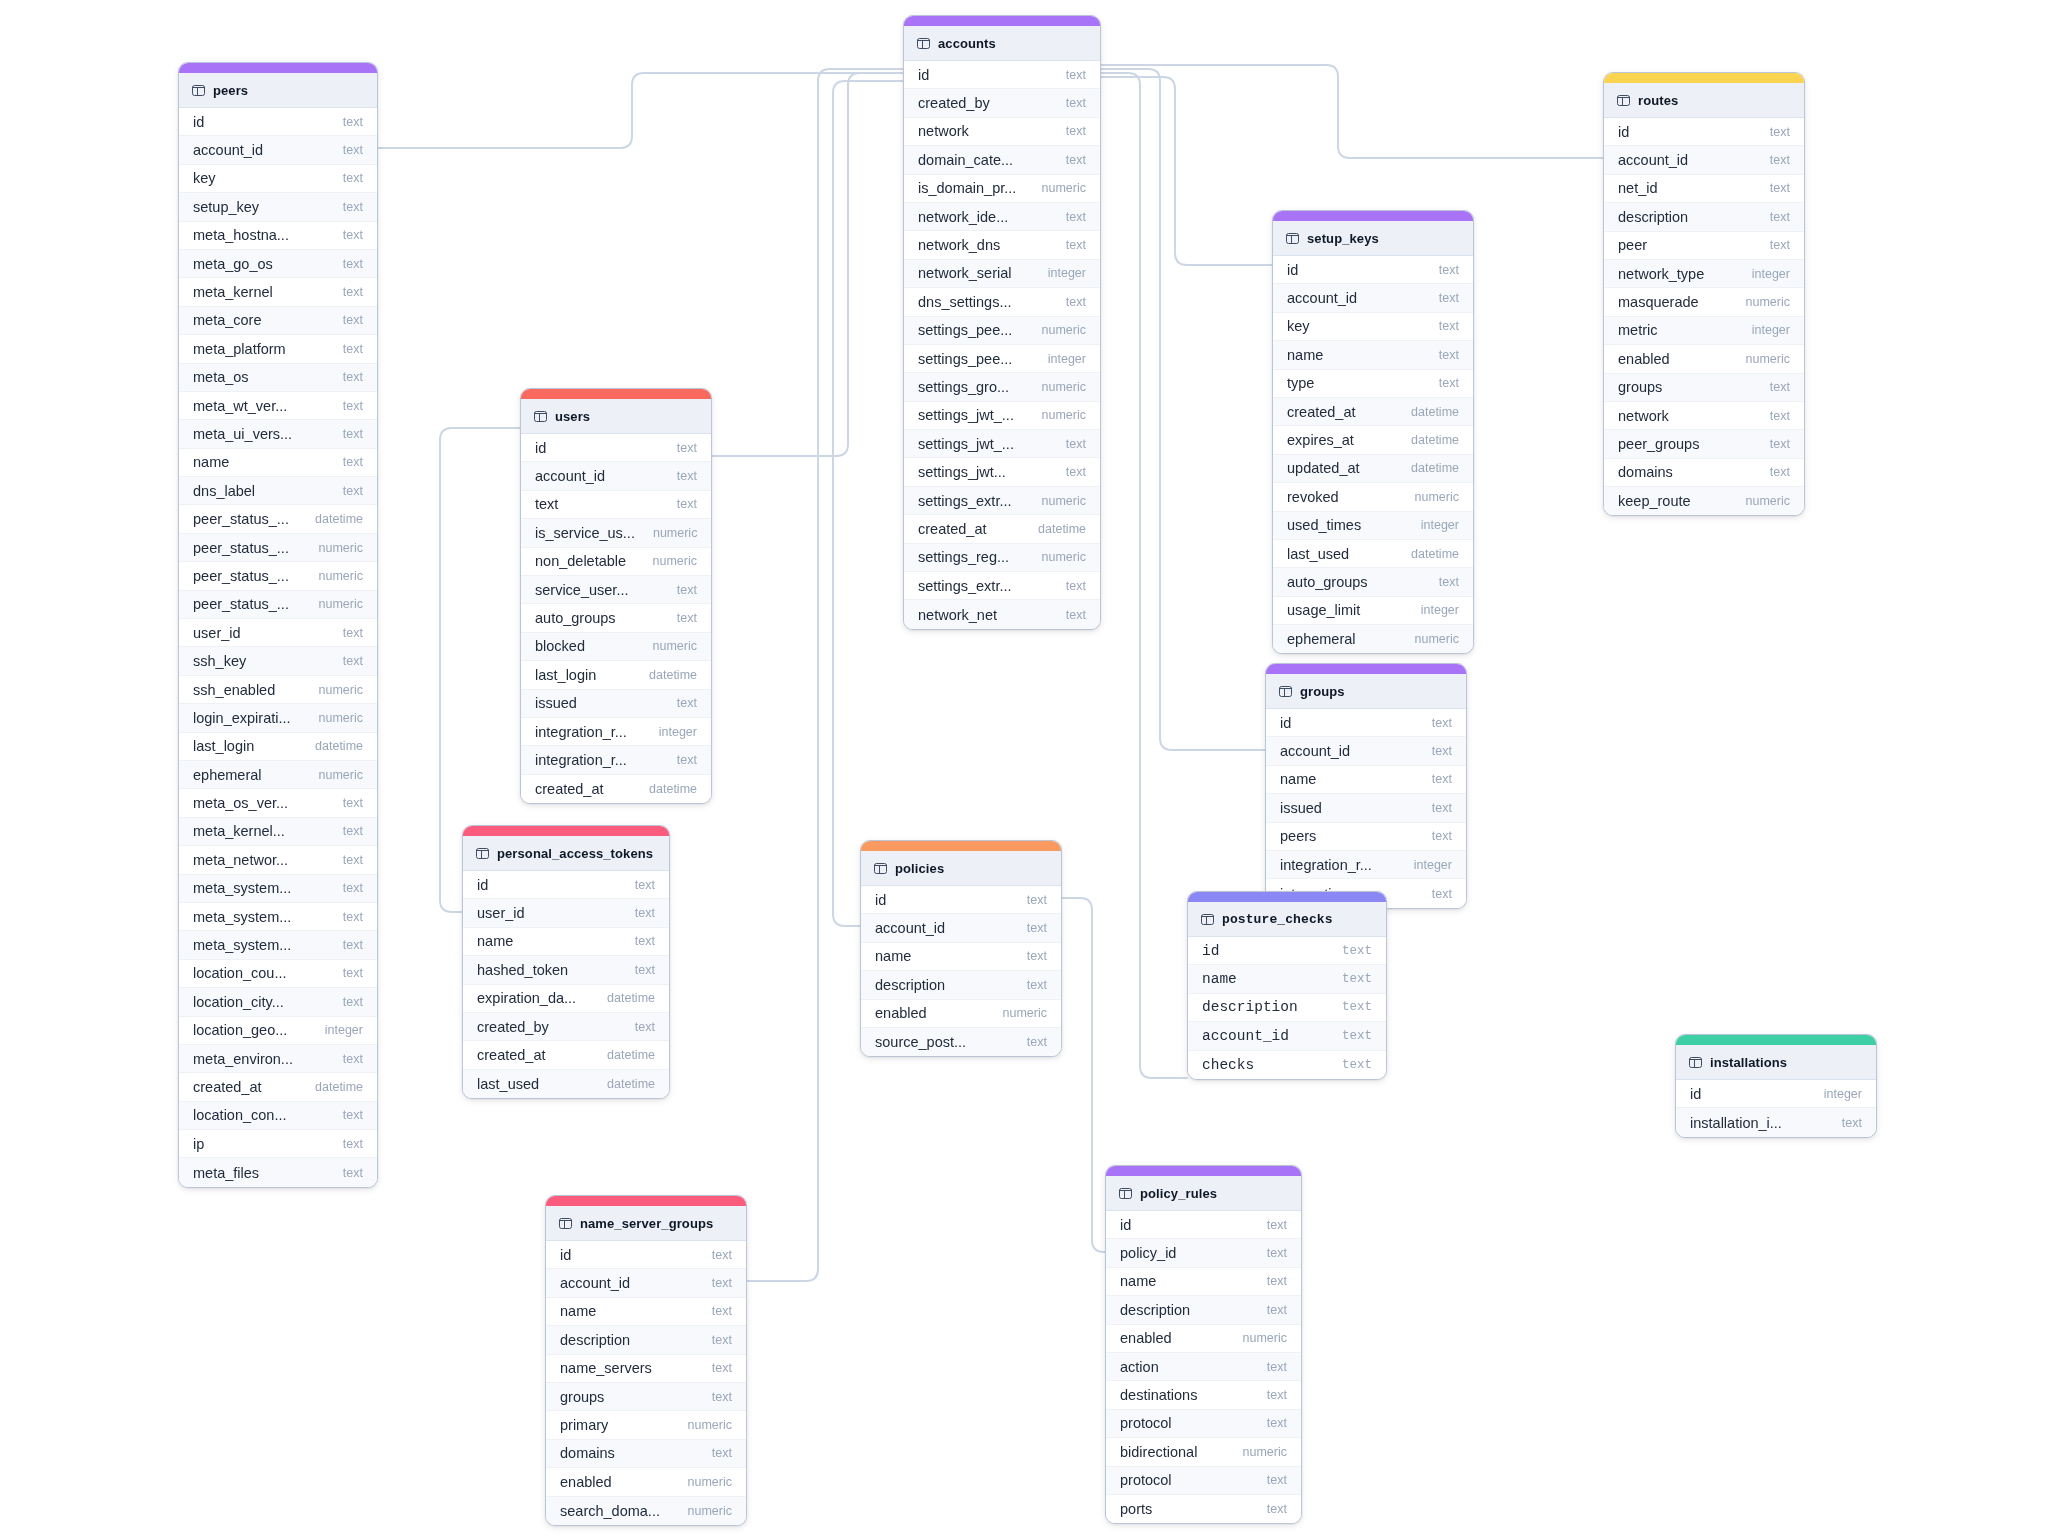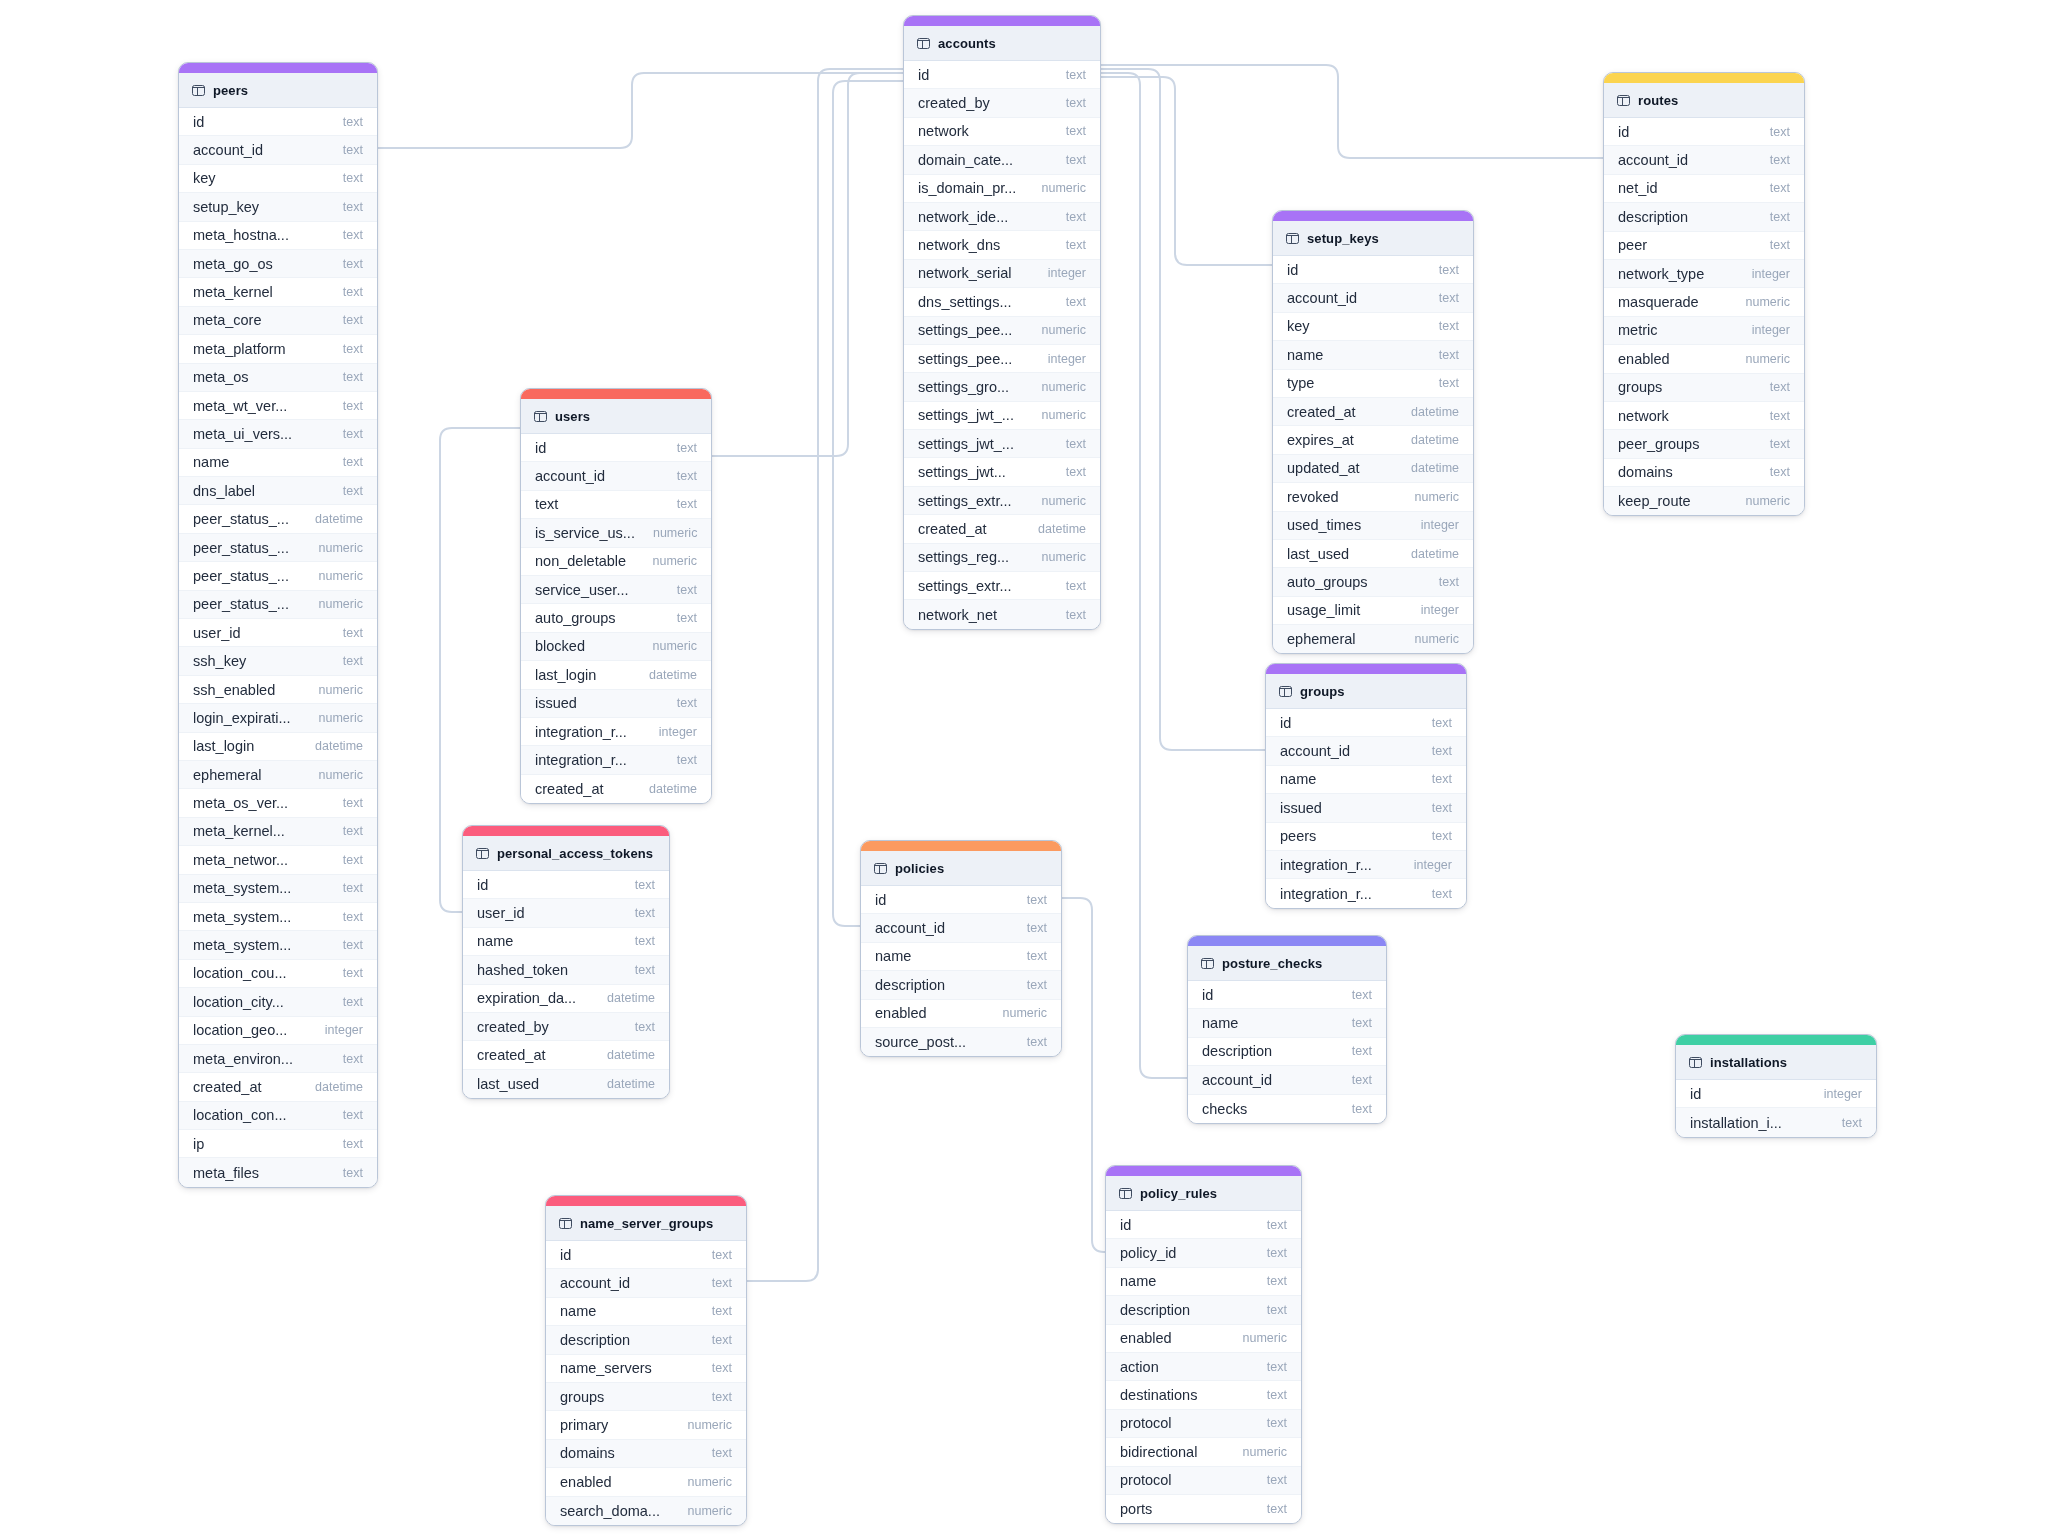--- a/index.html
+++ b/index.html
@@ -617,21 +617,21 @@
       </div>
       <div class="row">
         <span class="fname">integration_r...</span>
         <span class="ftype">integer</span>
       </div>
       <div class="row">
         <span class="fname">integration_r...</span>
         <span class="ftype">text</span>
       </div>
     </div>
-    <div class="tbl" style="left: 1187px; top: 935px; width: 198px;">
+    <div class="tbl" style="left: 1187px; top: 891px; width: 198px; font-family: Liberation Mono, monospace;">
       <div class="accent" style="background: rgb(139, 135, 244);"></div>
       <div class="hdr">
         <span class="tbl-icon"></span>
         <span class="title">posture_checks</span>
       </div>
       <div class="row">
         <span class="fname">id</span>
         <span class="ftype">text</span>
       </div>
       <div class="row">

